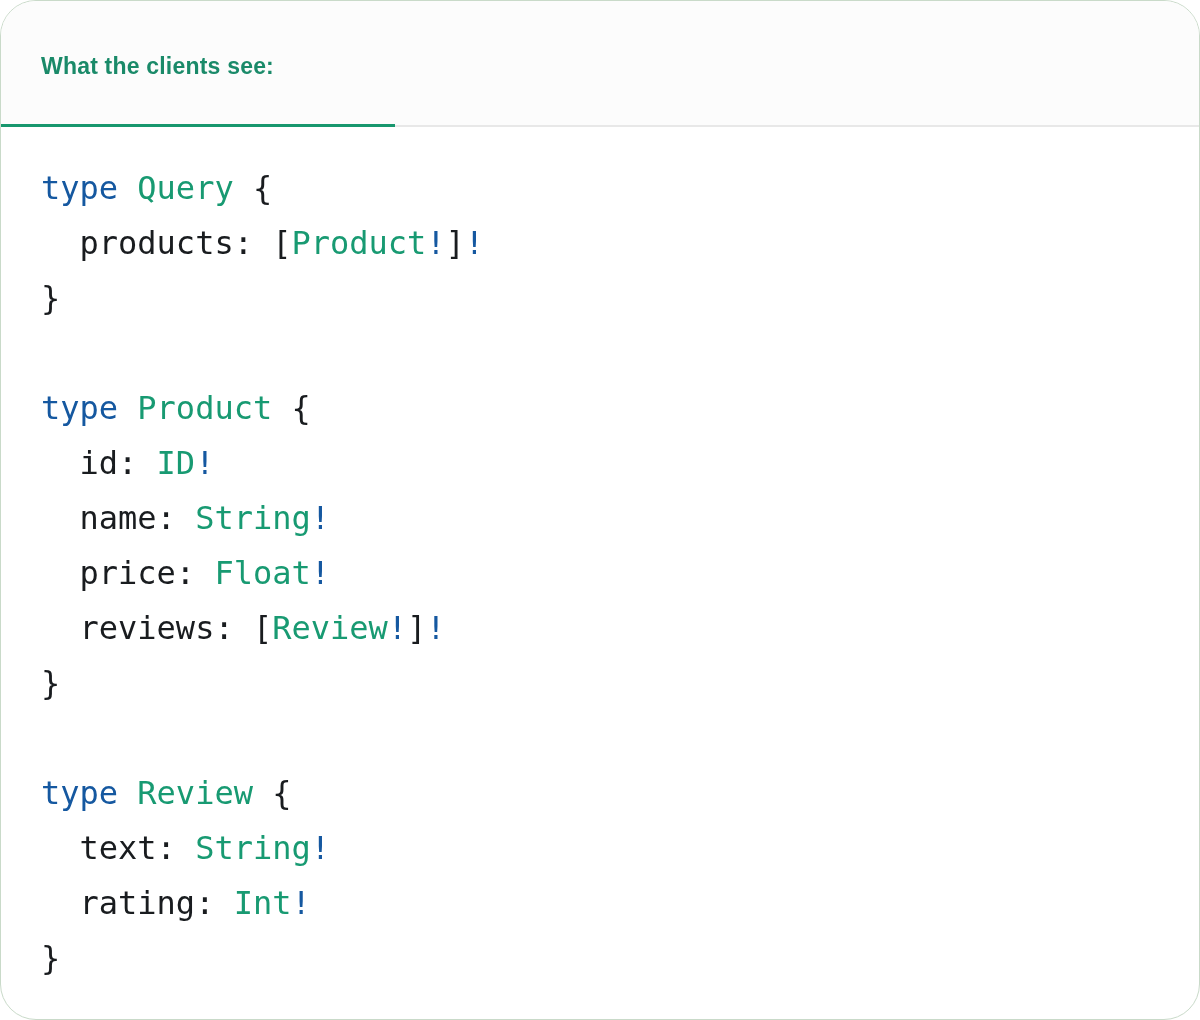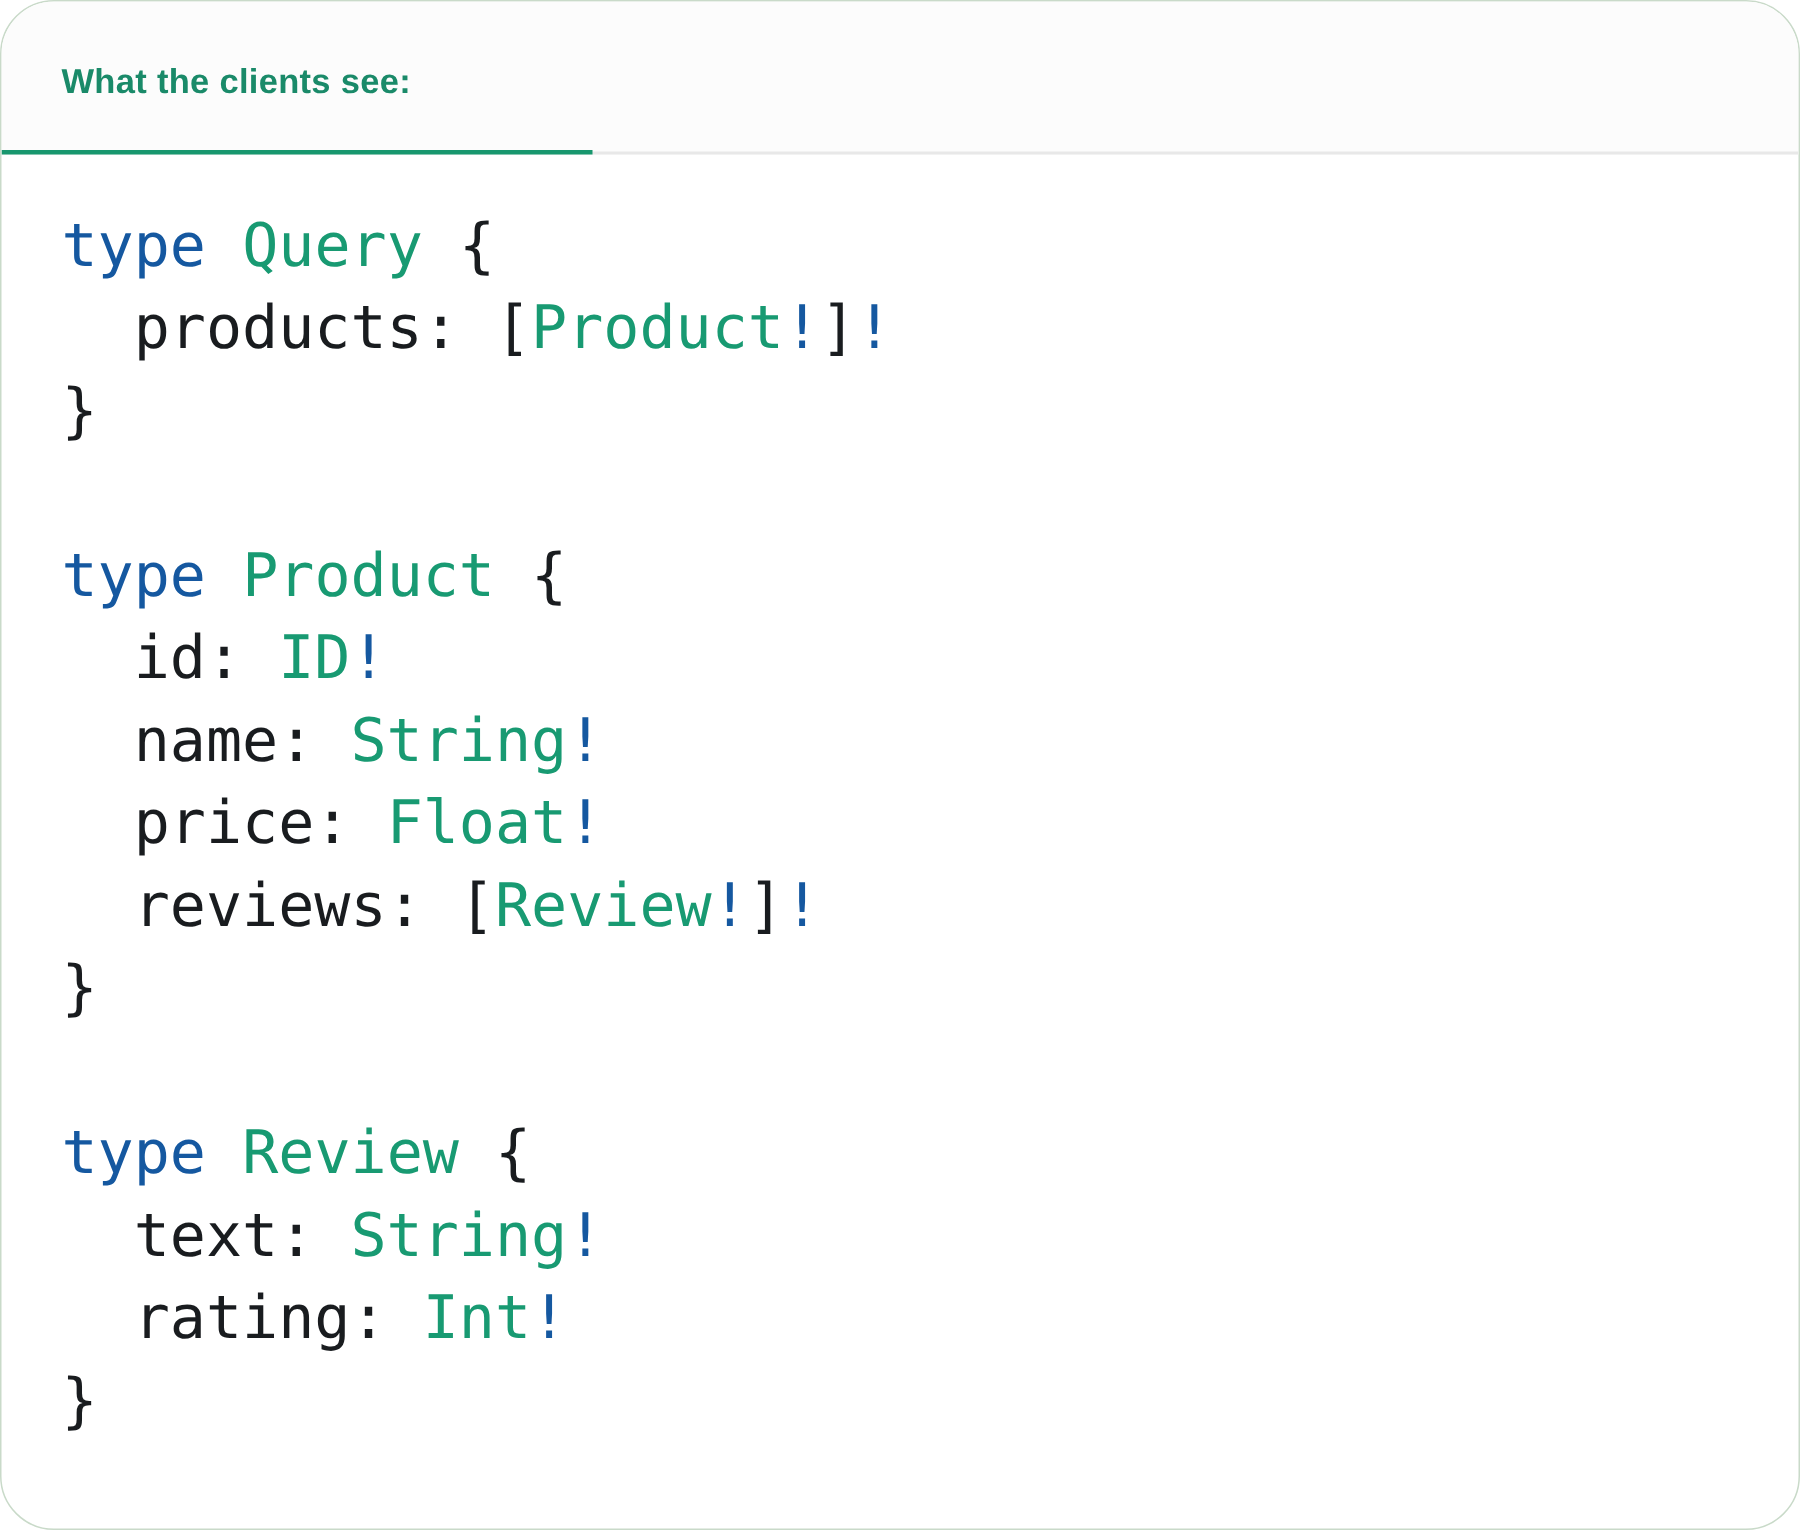--- a/index.html
+++ b/index.html
@@ -15,21 +15,21 @@
     inset: 0;
     box-sizing: border-box;
     border: 1px solid var(--border-color, #c9dac9);
     border-radius: 36px;
     background: #ffffff;
     overflow: hidden;
   }
   .tabbar {
     position: relative;
     box-sizing: border-box;
-    height: 102px;
+    height: 126px;
     background: var(--strip-bg, #fcfcfc);
     border-bottom: 2px solid var(--divider-color, #e8e8e8);
     display: flex;
     align-items: center;
     padding: 6px 40px 0 40px;
   }
   .tab-label {
     font-size: 23px;
     font-weight: 600;
     letter-spacing: 0.2px;
@@ -40,21 +40,21 @@
     left: 0;
     bottom: -2px;
     width: 394px;
     height: 3px;
     background: var(--underline-color, #18976e);
   }
   pre.code {
     margin: 0;
     padding: 34px 40px 0 40px;
     font-family: "DejaVu Sans Mono", monospace;
-    font-size: 40px;
+    font-size: 32px;
     line-height: 55px;
     color: var(--tk-plain, #191c1f);
     white-space: pre;
   }
   .tk-kw   { color: var(--tk-kw, #1558a0); }
   .tk-type { color: var(--tk-type, #189a72); }
   .tk-bang { color: var(--tk-bang, #1558a0); }
   .tk-plain{ color: var(--tk-plain, #191c1f); }
 </style>
 </head>

